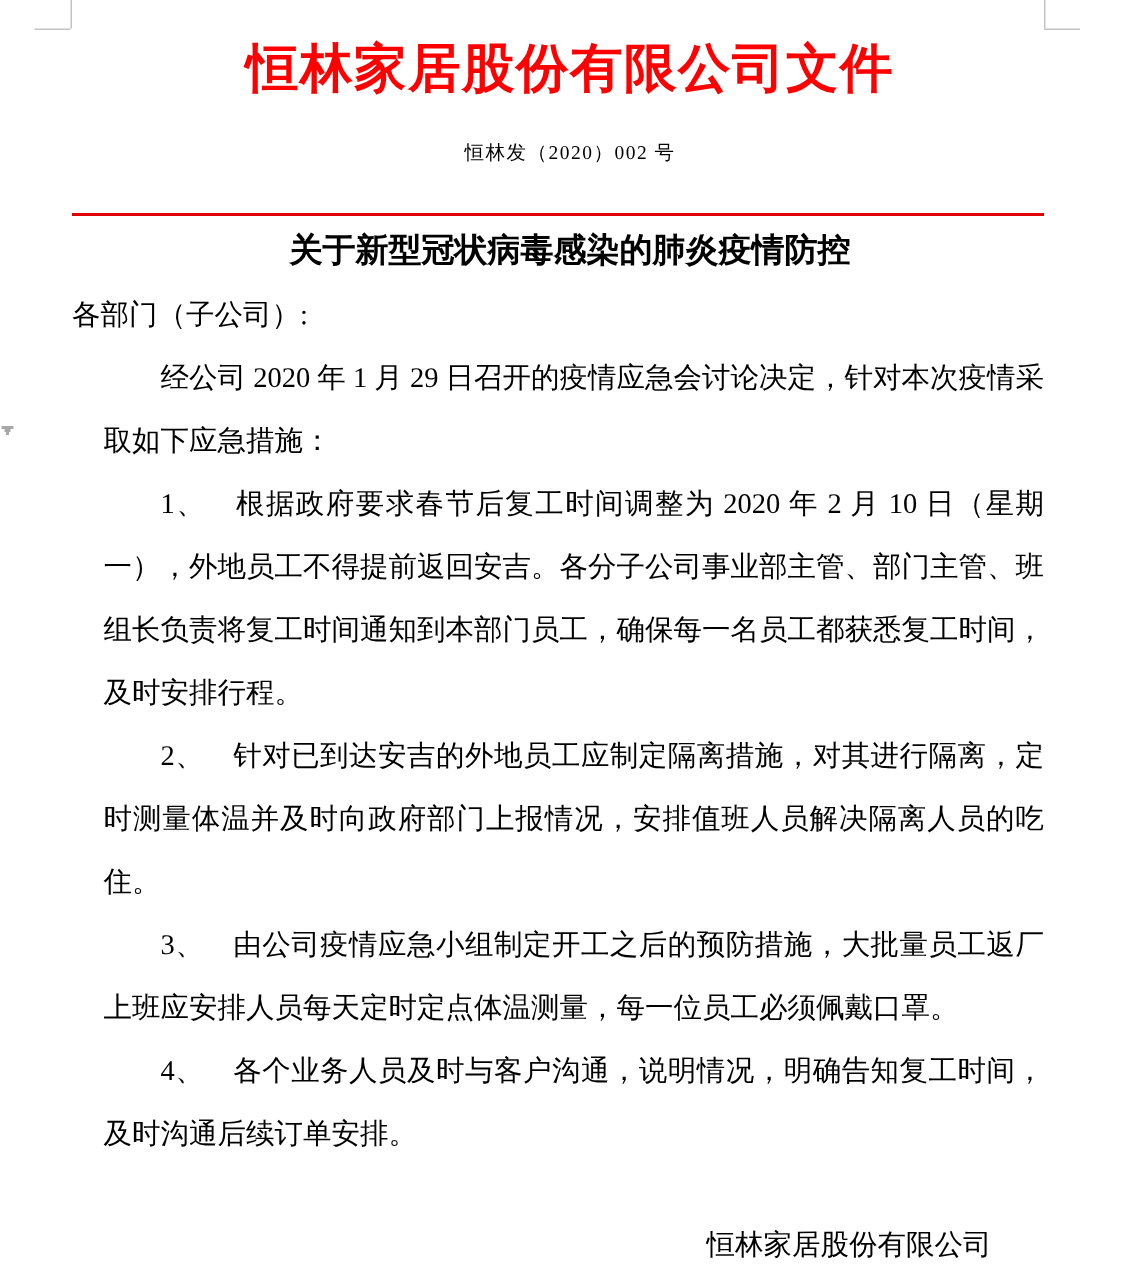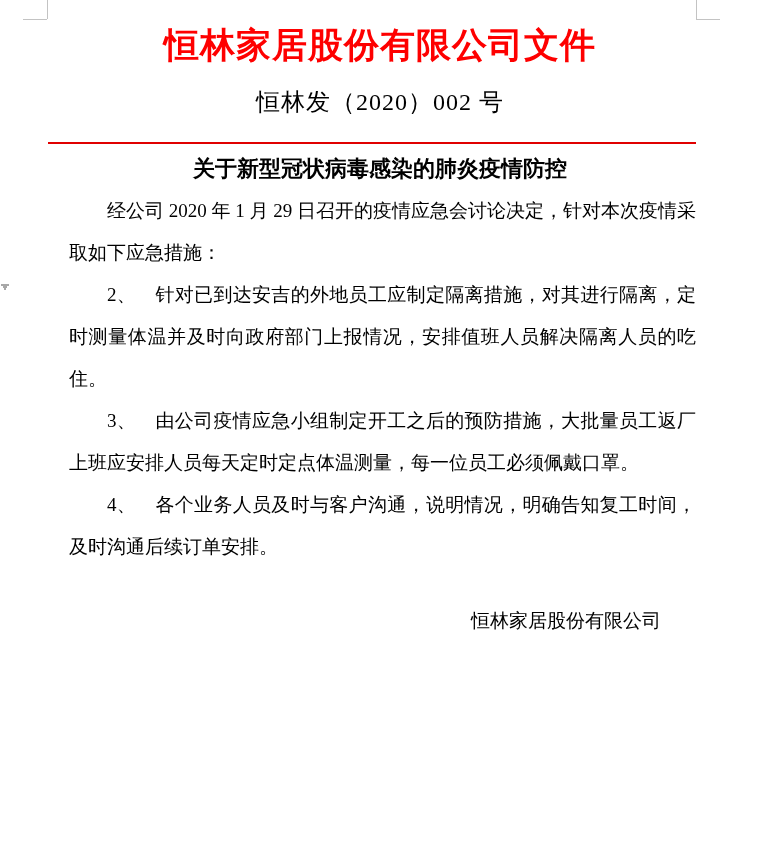--- a/index.html
+++ b/index.html
@@ -35,32 +35,32 @@
     margin-top:26px;
     text-align:center;
     font-size:35px;line-height:40px;
     font-weight:bold;
     letter-spacing:1px;
     color:var(--title-red);
   }
   .doc-number{
     margin-top:22px;
     text-align:center;
-    font-size:24px;line-height:28px;
+    font-size:13px;line-height:28px;
     letter-spacing:1px;
   }
   .red-rule{
     margin:26px 0 0 48px;
     width:648px;height:0;
     border-top:2px solid var(--rule-red);
   }
   .subject{
     margin-top:4px;
     text-align:center;
-    font-family:Liberation Serif, serif;
+    font-family:Liberation Mono, monospace;
     font-weight:bold;
     font-size:22px;line-height:42px;
   }
   .body-text{
     margin:0 64px 0 48px;
     width:648px;
     font-size:19px;line-height:42px;
     text-align:justify;
     text-justify:inter-character;
   }
@@ -96,21 +96,23 @@
 
 <div class="doc-number">恒林发（2020）002 号</div>
 
 <div class="red-rule"></div>
 
 <div class="subject">
   <div>关于新型冠状病毒感染的肺炎疫情防控</div>
 </div>
 
 <div class="body-text">
+  <p class="salutation">各部门（子公司）:</p>
   <p class="para">经公司 2020 年 1 月 29 日召开的疫情应急会讨论决定，针对本次疫情采取如下应急措施：</p>
+  <p class="para">1、　根据政府要求春节后复工时间调整为 2020 年 2 月 10 日（星期一），外地员工不得提前返回安吉。各分子公司事业部主管、部门主管、班组长负责将复工时间通知到本部门员工，确保每一名员工都获悉复工时间，及时安排行程。</p>
   <p class="para">2、　针对已到达安吉的外地员工应制定隔离措施，对其进行隔离，定时测量体温并及时向政府部门上报情况，安排值班人员解决隔离人员的吃住。</p>
   <p class="para">3、　由公司疫情应急小组制定开工之后的预防措施，大批量员工返厂上班应安排人员每天定时定点体温测量，每一位员工必须佩戴口罩。</p>
   <p class="para">4、　各个业务人员及时与客户沟通，说明情况，明确告知复工时间，及时沟通后续订单安排。</p>
 </div>
 
 <div class="signature">
   <div>恒林家居股份有限公司</div>
 
 </div>
 

